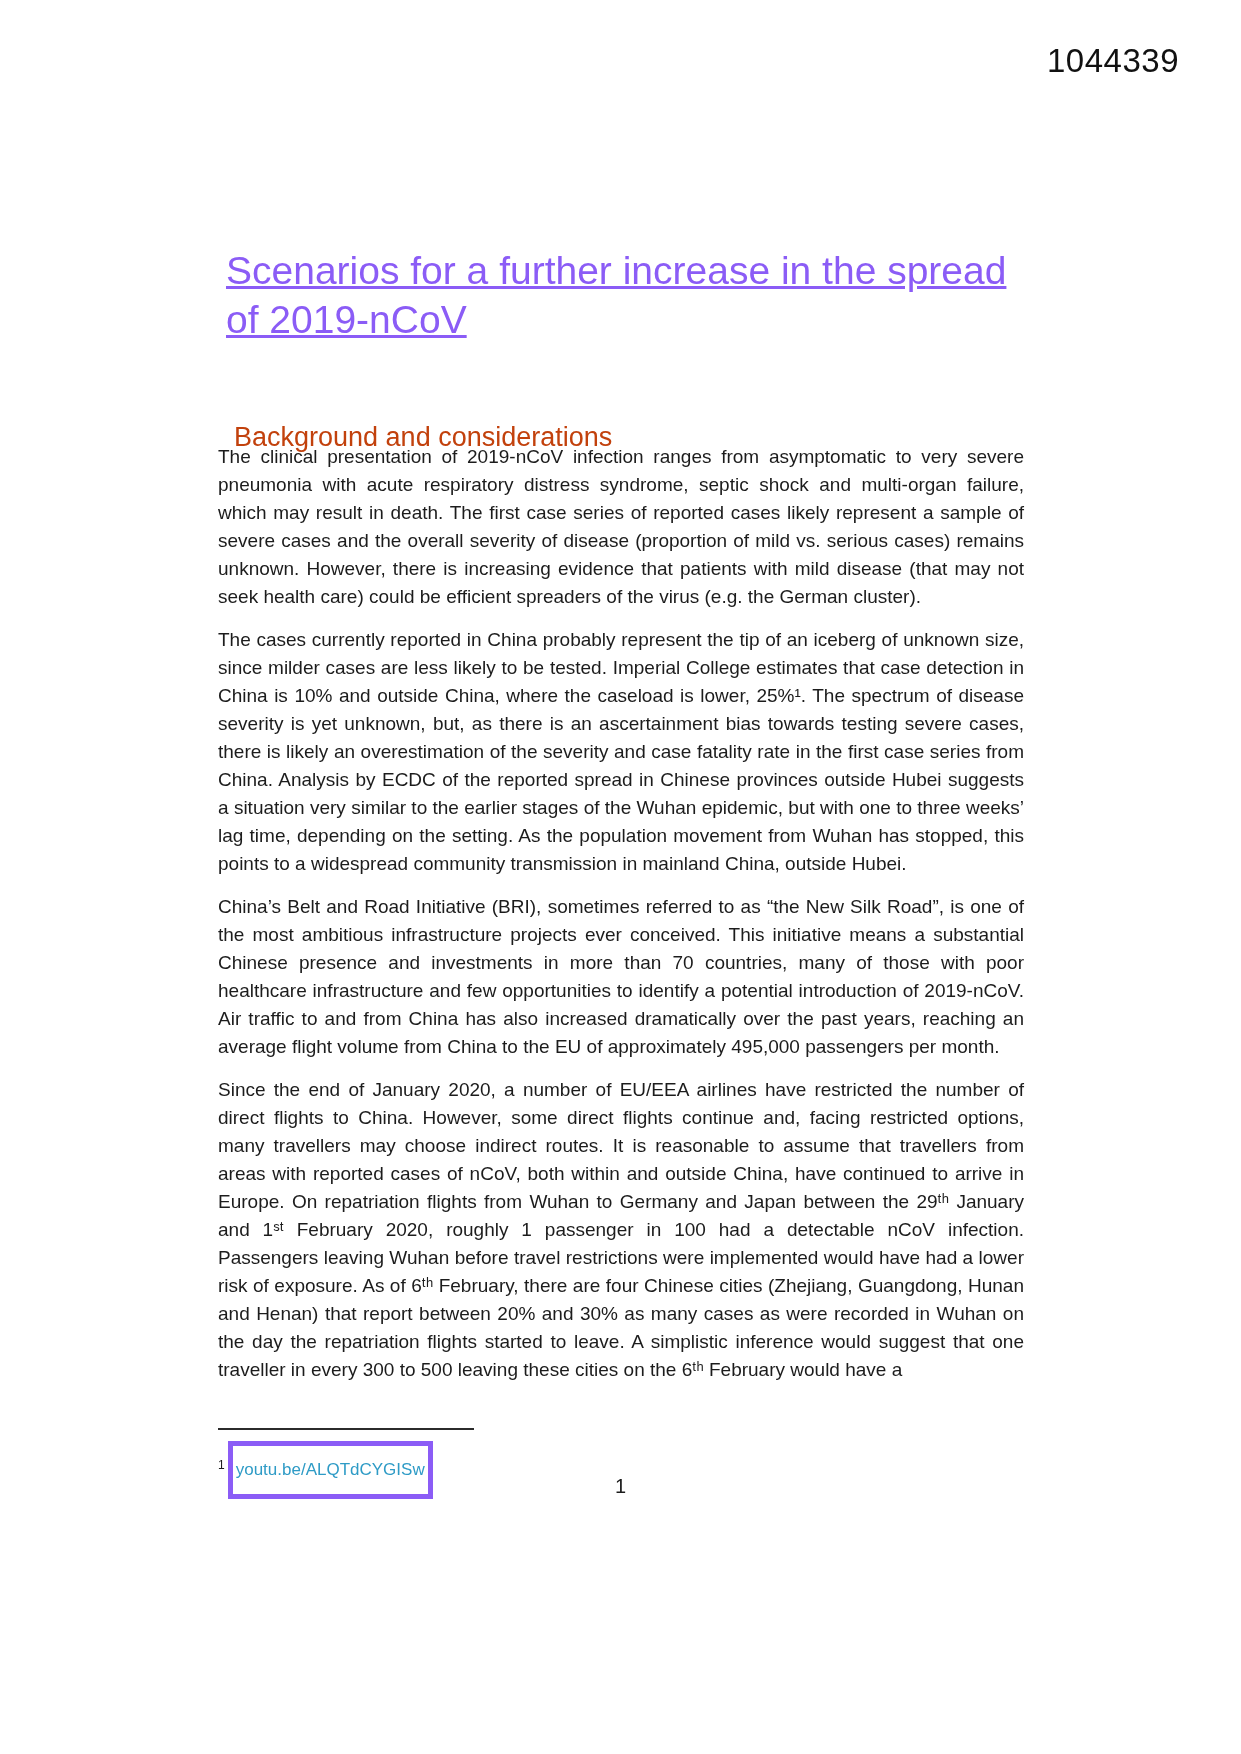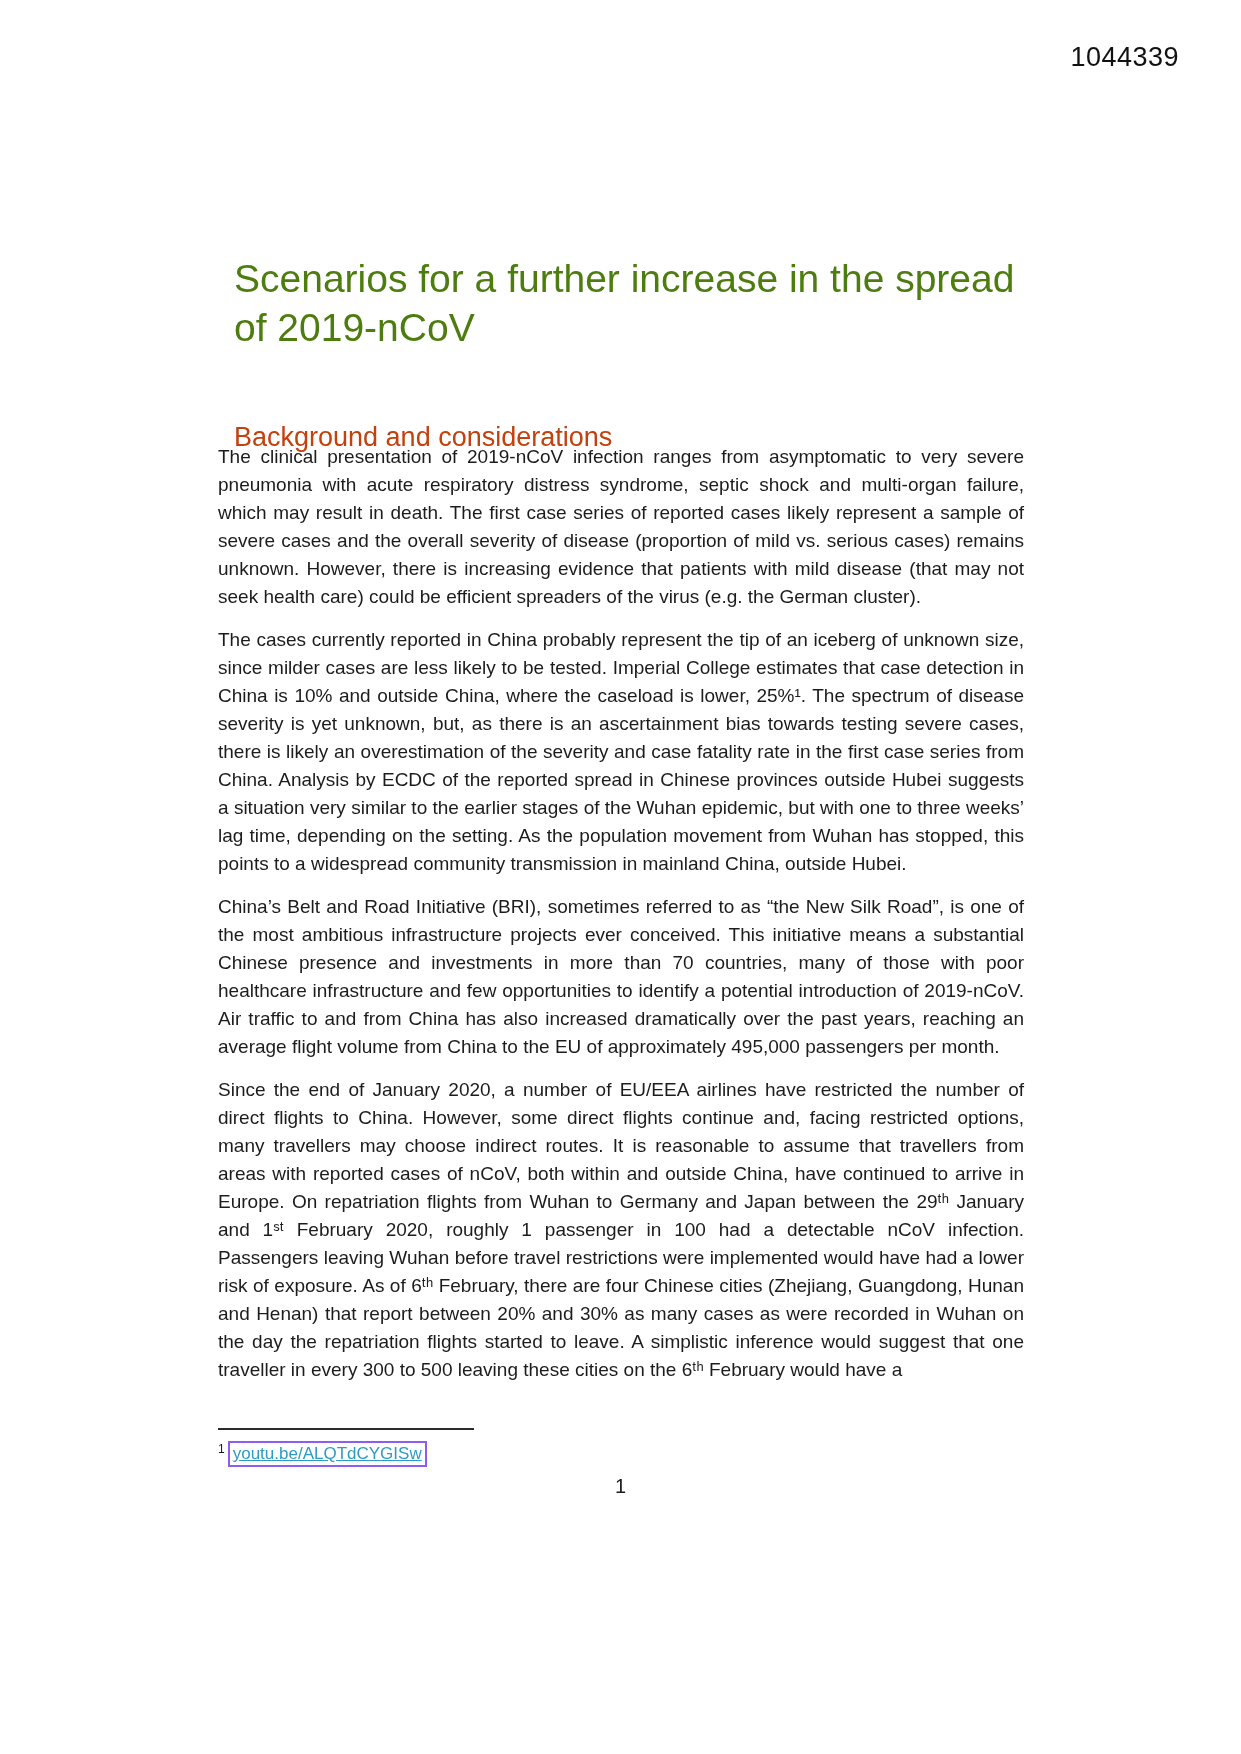--- a/index.html
+++ b/index.html
@@ -13,34 +13,35 @@
     height: 1754px;
     background: #ffffff;
     font-family: "Liberation Sans", "DejaVu Sans", sans-serif;
     color: #1c1c1c;
     overflow: hidden;
   }
   .doc-number {
     position: absolute;
     top: 42px;
     right: 62px;
-    font-size: 27px;
+    font-size: 33px;
     letter-spacing: 0.5px;
     color: #111111;
   }
   .doc-title {
     position: absolute;
     left: 218px;
     top: 238px;
     width: 806px;
-    margin: 16px;
+    margin: 8px;
     font-size: 39px;
     font-weight: 400;
     line-height: 49px;
-    color: #4d7c0f;
+    color: #8b5cf6;
+    text-decoration: underline;
   }
   .section-heading {
     position: absolute;
     left: 218px;
     top: 406px;
     width: 806px;
     margin: 16px;
     font-size: 27px;
     font-weight: 400;
     color: #c2410c;
@@ -74,23 +75,22 @@
   }
   .footnote sup {
     font-size: 12px;
     margin-right: 3px;
     vertical-align: super;
     line-height: 0;
   }
   .footnote-link {
     display: inline-block;
     color: #2e9bc6;
-    text-decoration: underline;
-    border: 2px solid #8b5cf6;
-    padding: 1px 3px;
+    border: 5px solid #8b5cf6;
+    padding: 14px 3px;
     font-size: 17px;
     cursor: pointer;
   }
   .page-number {
     position: absolute;
     left: 0;
     top: 1475px;
     width: 1241px;
     text-align: center;
     font-size: 20px;

